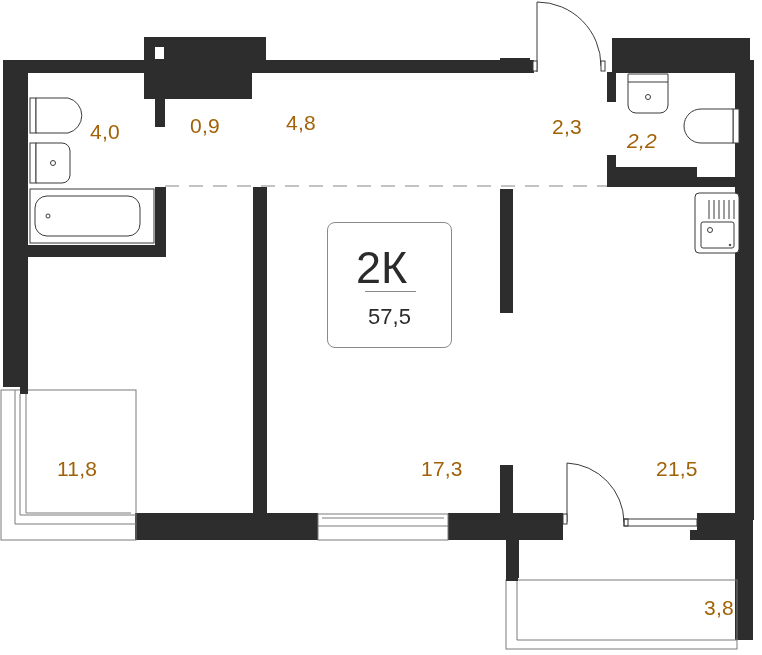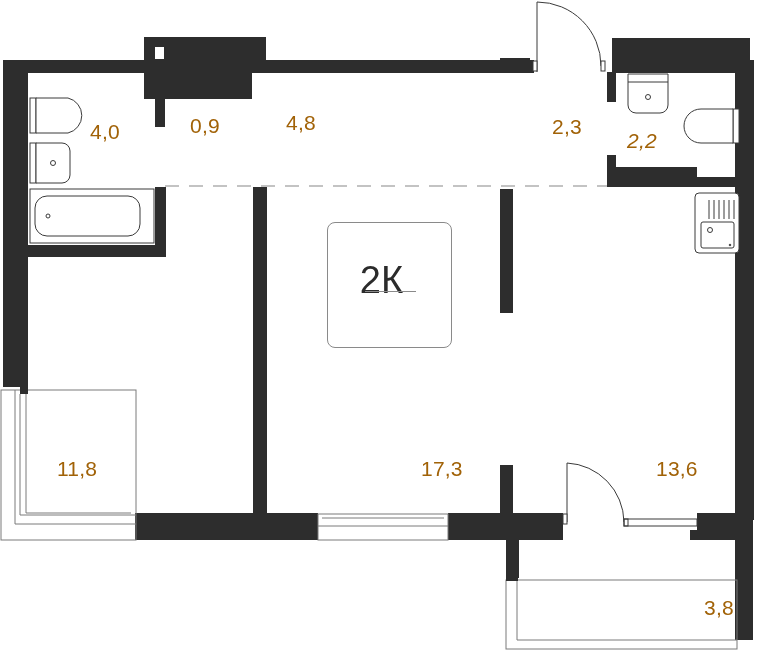--- a/index.html
+++ b/index.html
@@ -4,21 +4,21 @@
 <style>
   html, body { margin: 0; padding: 0; background: #ffffff; }
   body { width: 762px; height: 655px; position: relative; overflow: hidden;
          font-family: "Liberation Sans", "DejaVu Sans", sans-serif; }
   #plan { position: absolute; left: 0; top: 0; width: 762px; height: 655px; }
   .area-label { position: absolute; font-size: 21px; color: #a16207; letter-spacing: 0.2px;
                 line-height: 1; white-space: nowrap; }
   #badge { position: absolute; left: 327px; top: 222px; width: 125px; height: 126px;
            border: 1px solid #8a8a8a; border-radius: 8px; box-sizing: border-box;
            background: #ffffff; text-align: center; }
-  #badge .type { position: absolute; left: 0; right: 16px; top: 22px; font-size: 38px; color: #2b2b2b; line-height: 1; margin-top: 16px; }
+  #badge .type { position: absolute; left: 0; right: 16px; top: 22px; font-size: 45px; color: #2b2b2b; line-height: 1; }
   #badge .rule { position: absolute; left: 37px; width: 51px; top: 68px; height: 0; border-top: 1px solid #8a8a8a; }
   #badge .area { position: absolute; left: 0; right: 0; top: 83px; font-size: 22px; color: #2b2b2b; line-height: 1; }
 </style>
 </head>
 <body>
 
 <svg id="plan" viewBox="0 0 762 655" xmlns="http://www.w3.org/2000/svg">
 
   <g fill="#2d2d2d">
 
@@ -137,19 +137,20 @@
   </g>
 </svg>
 
 <div class="area-label" style="left:90px; top:121px;">4,0</div>
 <div class="area-label" style="left:190px; top:115px;">0,9</div>
 <div class="area-label" style="left:286px; top:112px;">4,8</div>
 <div class="area-label" style="left:552px; top:116px;">2,3</div>
 <div class="area-label" style="left:627px; top:130px;font-style:italic;">2,2</div>
 <div class="area-label" style="left:57px; top:458px;">11,8</div>
 <div class="area-label" style="left:421px; top:458px;">17,3</div>
-<div class="area-label" style="left:656px; top:458px;">13,6</div>
+<div class="area-label" style="left:656px; top:458px;">21,5</div>
 <div class="area-label" style="left:704px; top:597px;">3,8</div>
 
 <div id="badge">
   <div class="type">2К</div>
   <div class="rule"></div>
+  <div class="area">57,5</div>
 </div>
 
 </body></html>

